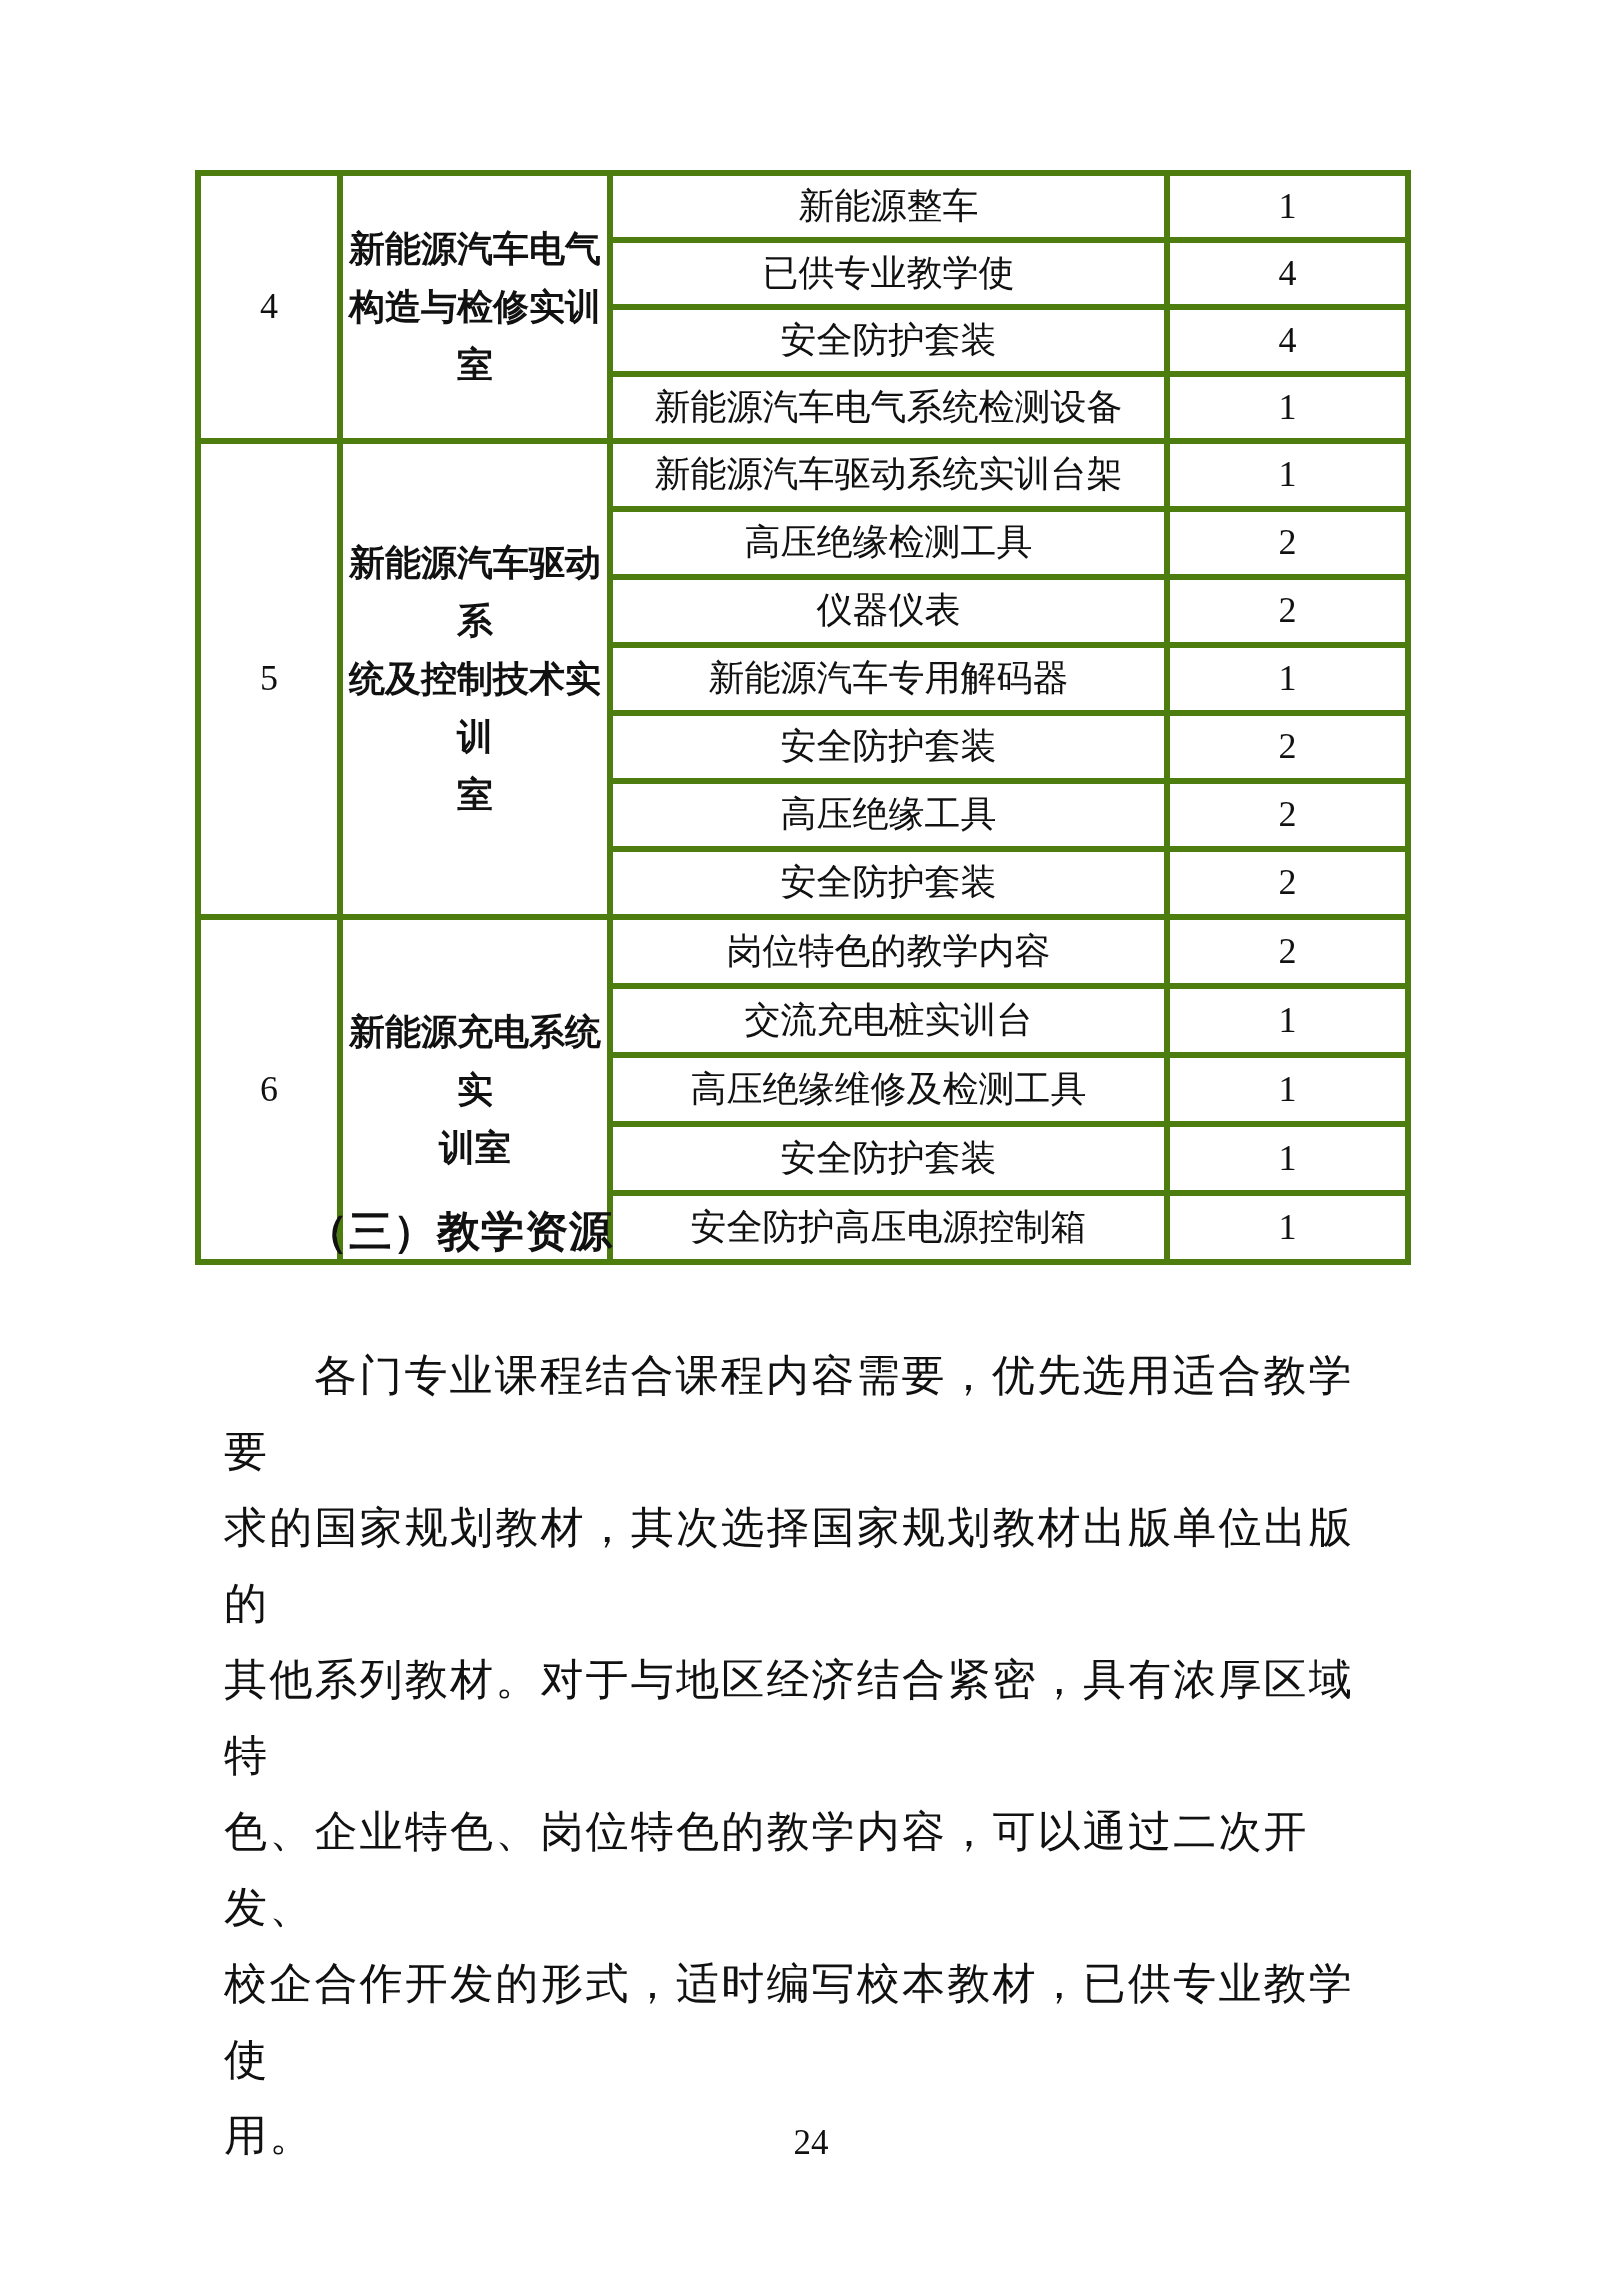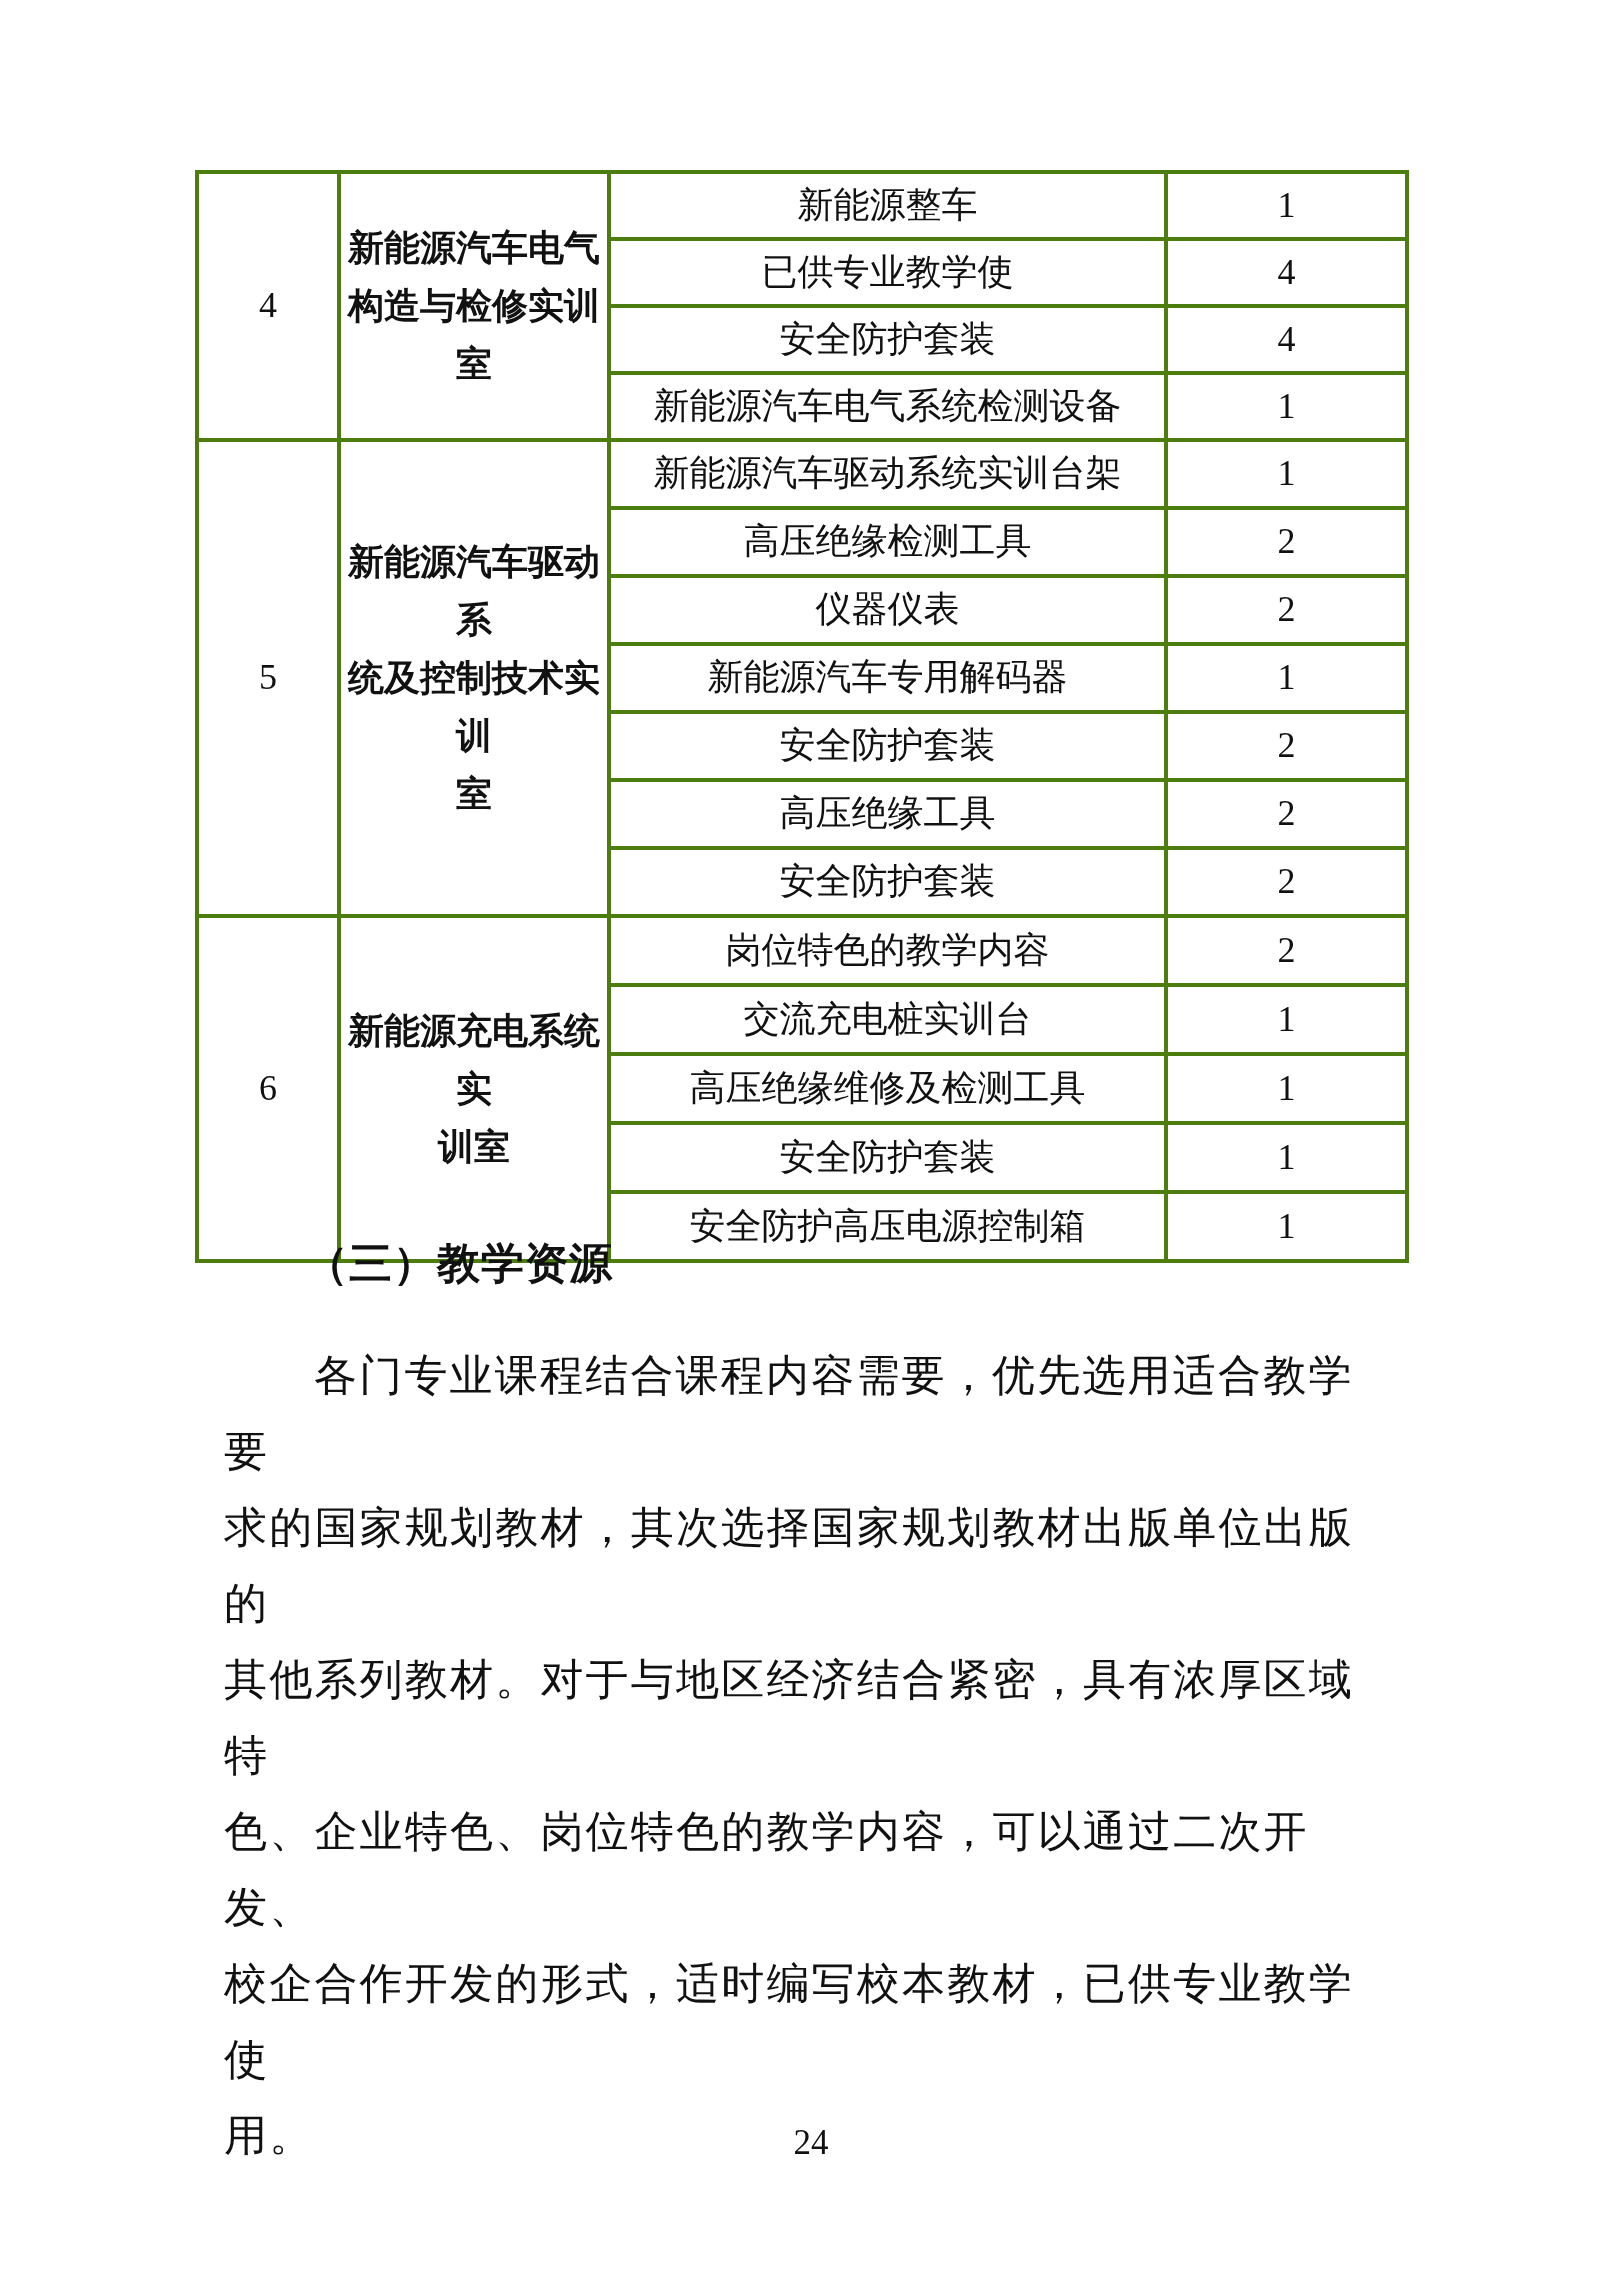--- a/index.html
+++ b/index.html
@@ -22,42 +22,42 @@
   table.equip {
     position: absolute;
     left: 195px;
     top: 170px;
     width: 1210px;
     border-collapse: collapse;
     table-layout: fixed;
     border: 2.9px solid #1c1c1c;
   }
   table.equip td {
-    border: 4px solid #4d7c0f;
+    border: 6px solid #4d7c0f;
     text-align: center;
     vertical-align: middle;
     font-size: 36px;
     line-height: 1.2;
     padding: 0 5.9px;
     overflow: hidden;
   }
   table.equip td.room {
     white-space: pre-line;
     line-height: 58px;
     font-weight: bold;
   }
   tr.g4 { height: 67px; }
   tr.g5 { height: 68px; }
   tr.g6 { height: 69px; }
 
   
   .section-heading {
     position: absolute;
     left: 305px;
-    top: 1236px;
+    top: 1204px;
     font-size: 43px;
     font-weight: bold;
     letter-spacing: 1px;
     line-height: 55px;
     white-space: nowrap;
   }
 
   
   .body-text {
     position: absolute;

